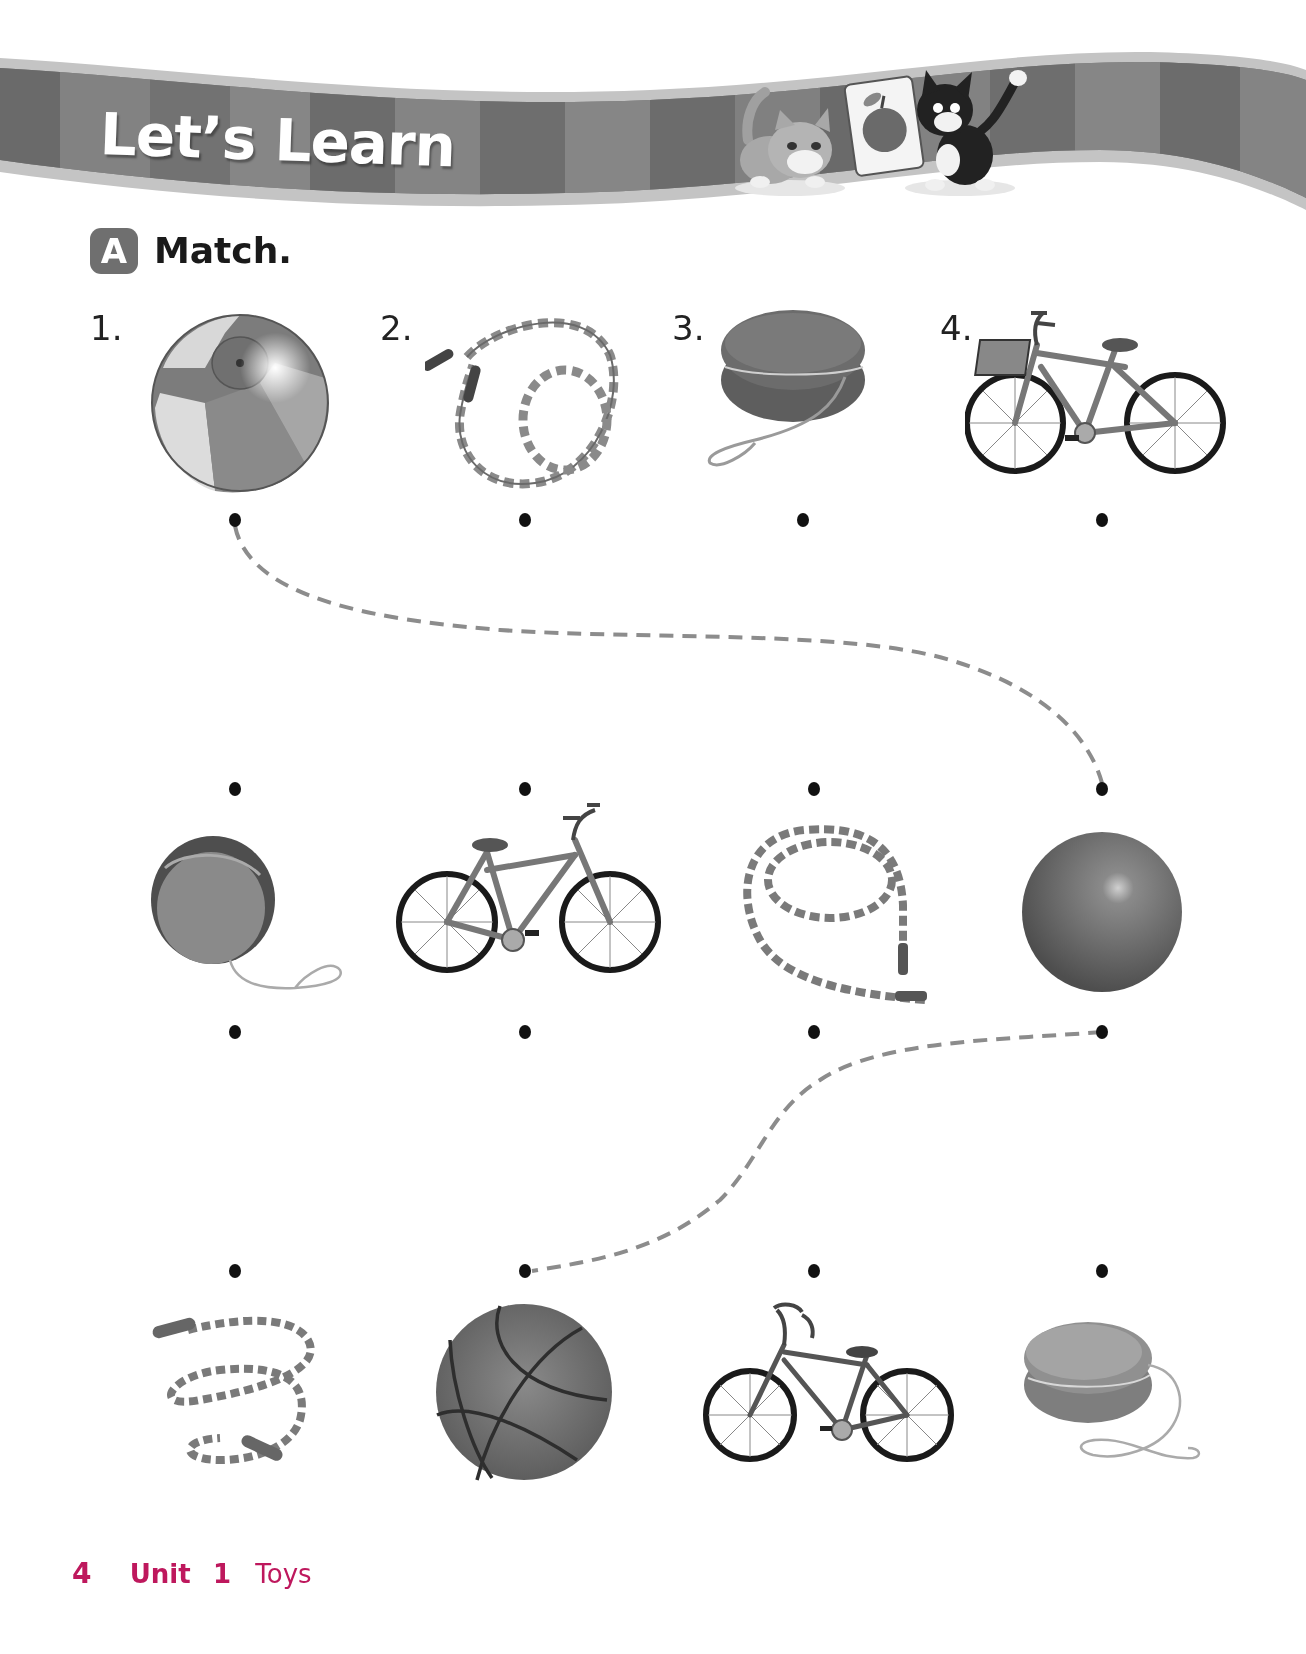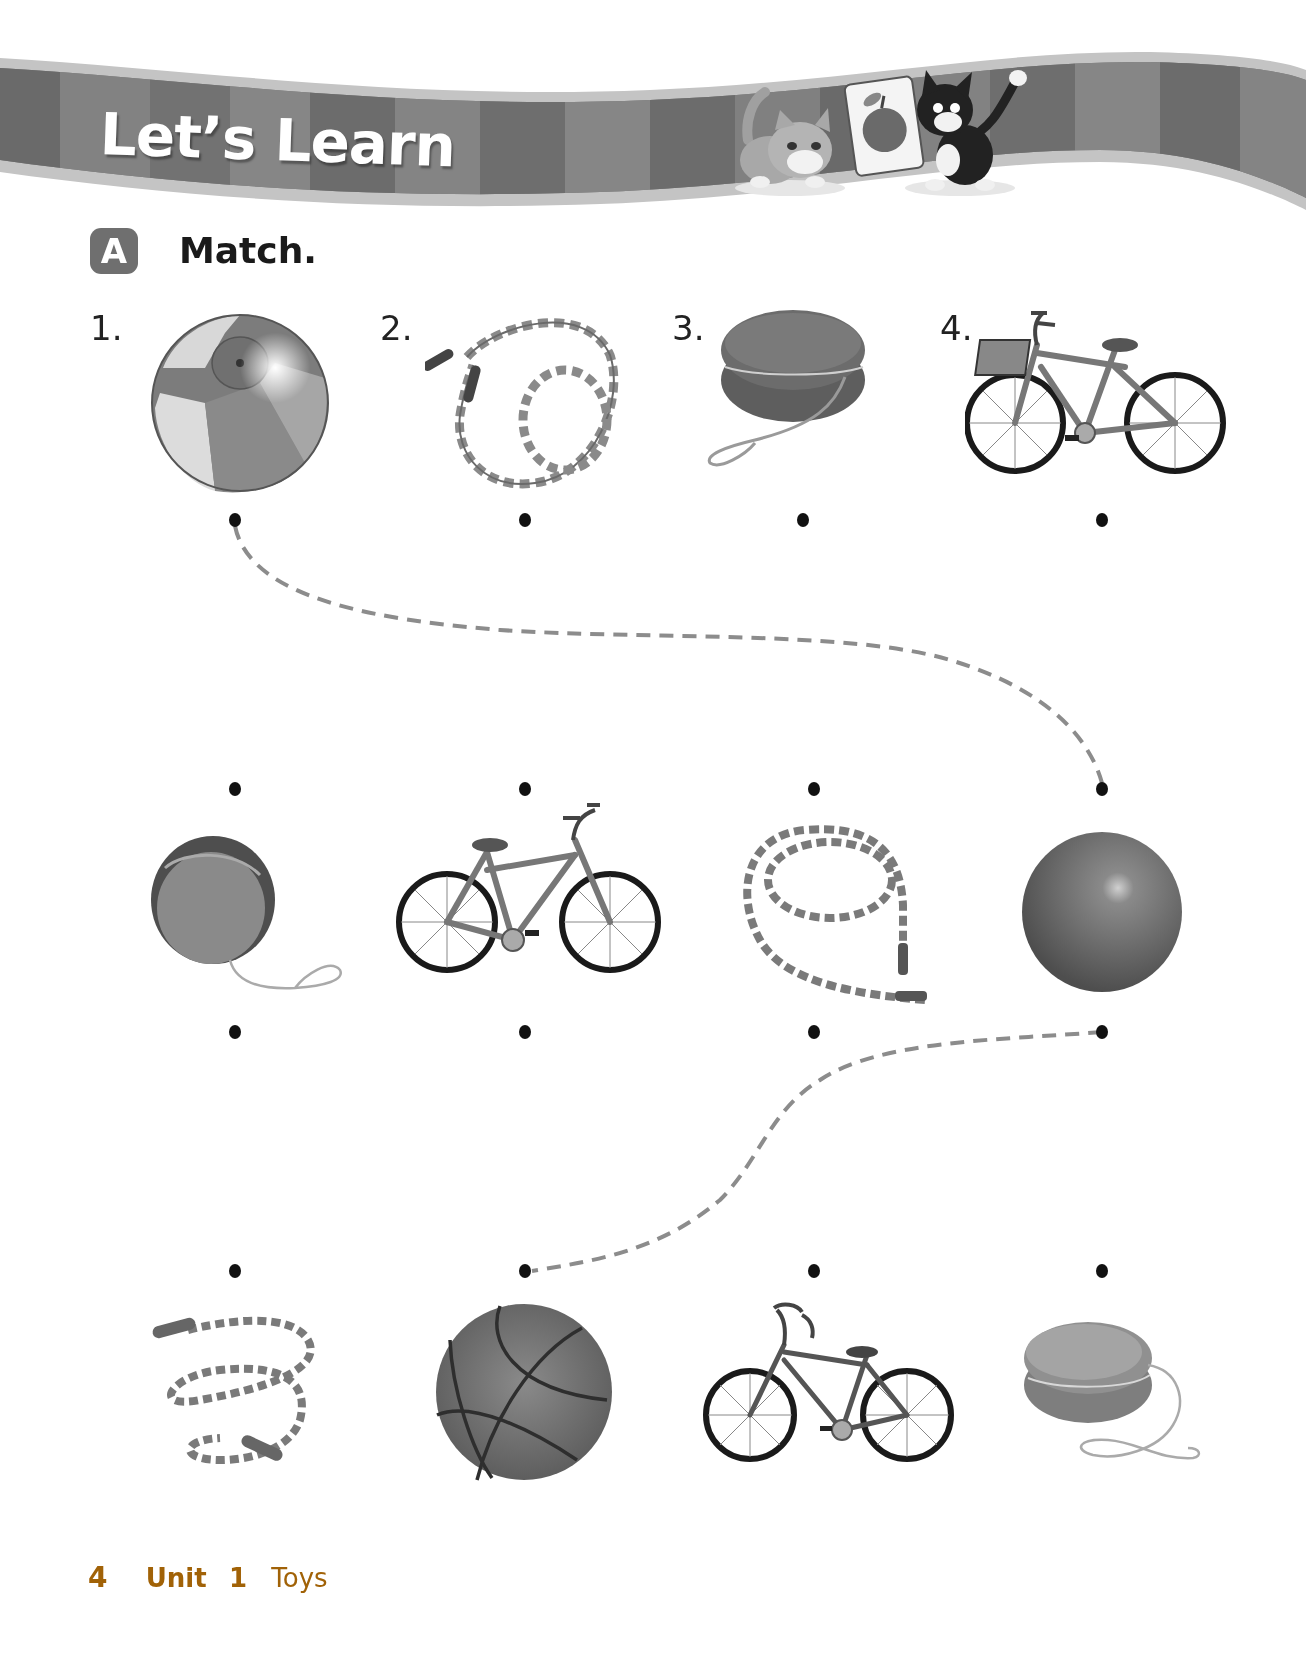--- a/index.html
+++ b/index.html
@@ -5,25 +5,25 @@
     html, body { margin: 0; padding: 0; background: #ffffff; }
     body { width: 1306px; height: 1654px; position: relative; overflow: hidden;
            font-family: "DejaVu Sans", "Liberation Sans", sans-serif; color: #1a1a1a; }
     .abs { position: absolute; }
     #banner { left: 0; top: 0; width: 1306px; height: 230px; }
     .banner-title { left: 100px; top: 100px; font-family: "DejaVu Sans", sans-serif; font-weight: bold;
                     font-size: 58px; color: #ffffff; letter-spacing: -1px;
                     text-shadow: 2px 3px 2px rgba(0,0,0,0.35); transform: rotate(2deg); transform-origin: left center; }
     .section-badge { left: 90px; top: 228px; width: 48px; height: 46px; border-radius: 11px; background: #6f6f6f;
                      color: #fff; font-weight: bold; font-size: 34px; line-height: 46px; text-align: center; }
-    .section-title { left: 154px; top: 226px; font-weight: bold; font-size: 36px; color: #1a1a1a; line-height: 50px; margin-left: 25px; }
+    .section-title { left: 154px; top: 226px; font-weight: bold; font-size: 36px; color: #1a1a1a; line-height: 50px; }
     .item-number { font-family: "DejaVu Sans", sans-serif; font-size: 34px; color: #222; }
     .dot { width: 12px; height: 14px; border-radius: 50%; background: #111; margin-left: -6px; margin-top: -7px; }
     .toy { position: absolute; }
-    .footer { left: 88px; top: 1560px; font-size: 26px; line-height: 36px; color: #a16207; }
+    .footer { left: 72px; top: 1560px; font-size: 26px; line-height: 28px; color: #be185d; }
     .footer .pg { font-weight: bold; font-size: 28px; margin-right: 30px; }
     .footer .unit { font-weight: bold; margin-right: 14px; }
     .footer .sep { font-weight: bold; margin-right: 16px; }
     #lines { left: 0; top: 0; width: 1306px; height: 1654px; pointer-events: none; }
   </style>
 </head>
 <body>
 
 <svg id="banner" class="abs" viewBox="0 0 1306 230" xmlns="http://www.w3.org/2000/svg">
   <defs>

